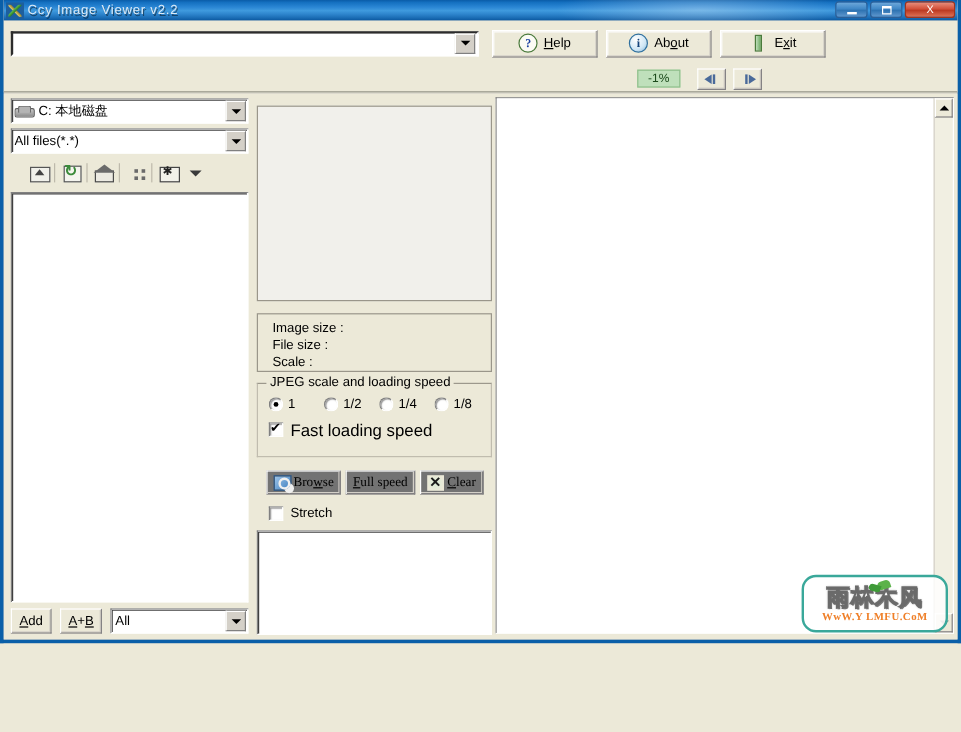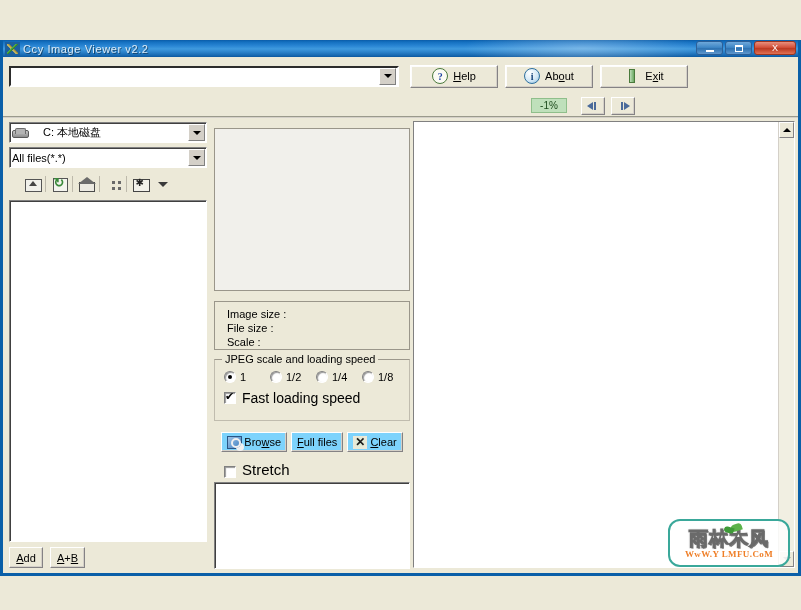--- a/index.html
+++ b/index.html
@@ -11,21 +11,20 @@
   }
   body { background: #ece9d8; }
 
   .window {
     position: relative;
     width: 801px; height: 536px;
     background: #d4d0c8;
     border: 3px solid #0a5fa8;
     border-top: 0;
     overflow: hidden;
-    margin-top: 40px;
   }
 
   
   .titlebar {
     position: relative;
     height: 17px;
     background: linear-gradient(to bottom,
         #0a5ca8 0%, #1470c0 12%, #2a86d4 35%,
         #3f9ade 52%, #2d84cc 70%, #1a6cb4 88%, #0b58a0 100%);
     display: flex; align-items: center;
@@ -240,21 +239,21 @@
     margin-bottom: 4px;
     background: #fff;
     border: 1px solid;
     border-color: #808080 #fff #fff #808080;
     box-shadow: inset 1px 1px 0 #404040;
     display: flex; align-items: center;
     padding-left: 2px;
   }
   .sel-combo .val {
     flex: 1; font-size: 11px; color: #000;
-    display: flex; align-items: center; gap: 16px;
+    display: flex; align-items: center; gap: 5px;
     overflow: hidden; white-space: nowrap;
   }
   .drive-ico {
     width: 15px; height: 10px; position: relative; flex: 0 0 auto;
   }
   .drive-ico::before {
     content: ""; position: absolute; left: 0; bottom: 0;
     width: 15px; height: 6px; border-radius: 2px;
     background: linear-gradient(to bottom, #c8c8c8, #8d8d8d);
     border: 1px solid #5a5a5a;
@@ -443,27 +442,27 @@
     left: 0px; top: -3px; font-size: 11px; color: #000;
   }
 
   .btn-row {
     display: flex; align-items: center;
     justify-content: center; gap: 4px;
     margin-bottom: 10px;
   }
   .mbtn {
     height: 20px;
-    background: #7dd3fc;
+    background: #737373;
     border: 1px solid;
     border-color: #fff #848284 #848284 #fff;
     box-shadow: inset -1px -1px 0 #d4d0c8;
     font-size: 11px;
     display: flex; align-items: center; justify-content: center;
-    gap: 3px; padding: 0 5px;
+    gap: 3px; padding: 0 5px; font-family: Liberation Serif, serif;
   }
   .ico-search {
     width: 14px; height: 13px; position: relative; flex: 0 0 auto;
   }
   .ico-search::before {
     content: ""; position: absolute; left: 0; top: 0;
     width: 13px; height: 11px;
     background: linear-gradient(135deg, #9ec4e8, #3e7fc0);
     border: 1px solid #2a5585;
   }
@@ -475,22 +474,22 @@
   }
   .ico-x {
     width: 14px; height: 13px;
     display: flex; align-items: center; justify-content: center;
     background: radial-gradient(circle at 50% 50%, #d9ecd6 0%, #ece9d8 75%);
     color: #1a1a1a; font-size: 12px; font-weight: bold;
     flex: 0 0 auto;
   }
 
   .chk-plain {
-    display: flex; align-items: flex-end;
-    font-size: 15px; padding-left: 10px;
+    display: flex; align-items: flex-start;
+    font-size: 11px; padding-left: 10px;
     height: 16px;
   }
   .bottom-list {
     flex: 1;
     background: #fff;
     border: 1px solid;
     border-color: #808080 #fff #fff #808080;
     box-shadow: inset 1px 1px 0 #404040;
     margin-top: 4px;
   }
@@ -676,20 +675,24 @@
 
       <div class="filelist"></div>
 
       <div class="bottom-row">
         <div class="sbtn">
           <span><u>A</u><span>dd</span></span>
         </div>
         <div class="sbtn">
           <span><u>A</u><span>+</span><u>B</u></span>
         </div>
+        <div class="all-combo">
+          <span class="val">All</span>
+          <span class="combo-arrow"></span>
+        </div>
       </div>
     </div>
 
     <div class="col-mid">
       <div class="thumb-box"></div>
 
       <div class="info-box">
         <div>Image size :</div>
         <div>File size :</div>
         <div>Scale :</div>
@@ -720,21 +723,21 @@
           <span>Fast loading speed</span>
         </label>
       </fieldset>
 
       <div class="btn-row">
         <div class="mbtn">
           <span class="ico-search"></span>
           <span><span>Bro</span><u>w</u><span>se</span></span>
         </div>
         <div class="mbtn">
-          <span><u>F</u><span>ull files</span></span>
+          <span><u>F</u><span>ull speed</span></span>
         </div>
         <div class="mbtn">
           <span class="ico-x">✕</span>
           <span><u>C</u><span>lear</span></span>
         </div>
       </div>
 
       <label class="chk-plain">
         <span class="chk"></span>
         <span>Stretch</span>

